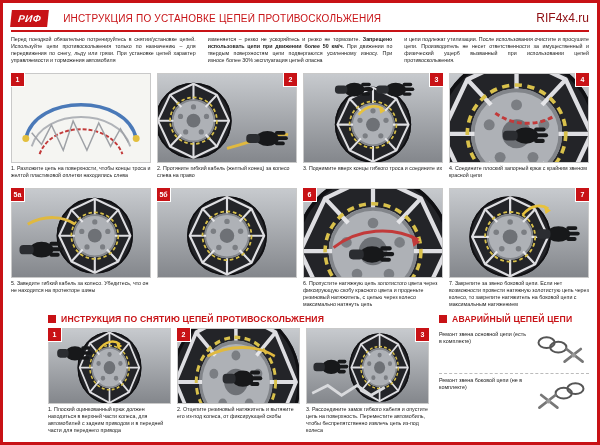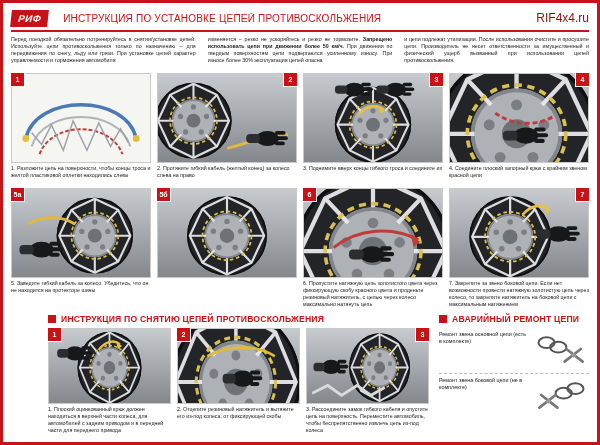--- a/index.html
+++ b/index.html
@@ -285,21 +285,21 @@
           </svg>
           <div class="badge b-tr">3</div>
           <p class="cap cap-3">3. Рассоедините замок гибкого кабеля и опустите цепь на поверхность. Переместите автомобиль, чтобы беспрепятственно извлечь цепь из-под колеса</p>
         </div>
       </div>
     </div>
 
     <div class="bottom-right">
       <h2 class="sec-title">
         <span class="bullet"></span>
-        <span>АВАРИЙНЫЙ РЕМОНТ ЦЕПИ</span>
+        <span>АВАРИЙНЫЙ ЦЕПЕЙ ЦЕПИ</span>
       </h2>
       <div class="repair-item">
         <p class="repair-cap">Ремонт звена основной цепи (есть в комплекте)</p>
         <svg class="repair-icon" viewBox="0 0 60 40">
           <use href="#sym-tool" x="0" y="0" width="60" height="40"></use>
         </svg>
       </div>
       <div class="repair-item">
         <p class="repair-cap">Ремонт звена боковой цепи (не в комплекте)</p>
         <svg class="repair-icon" viewBox="0 0 60 40">

